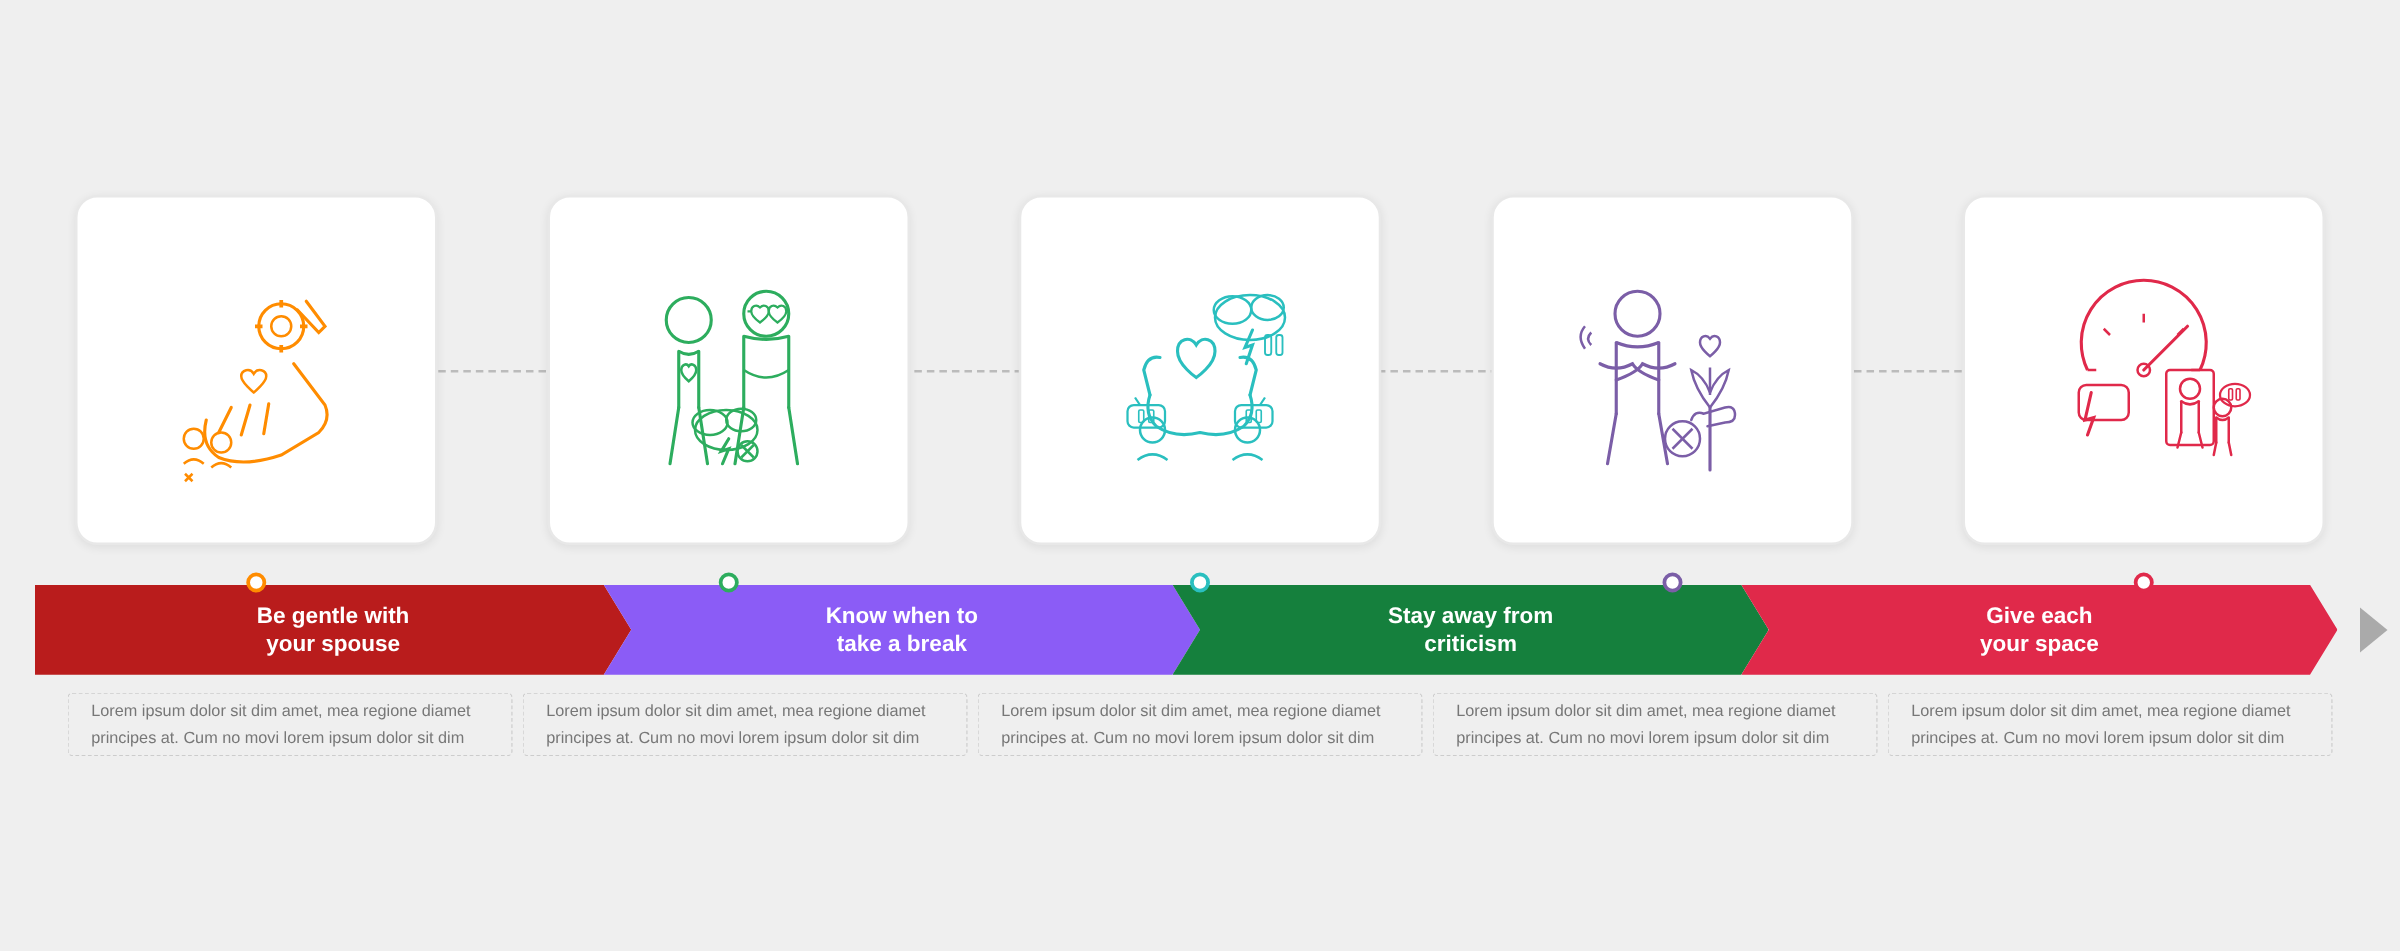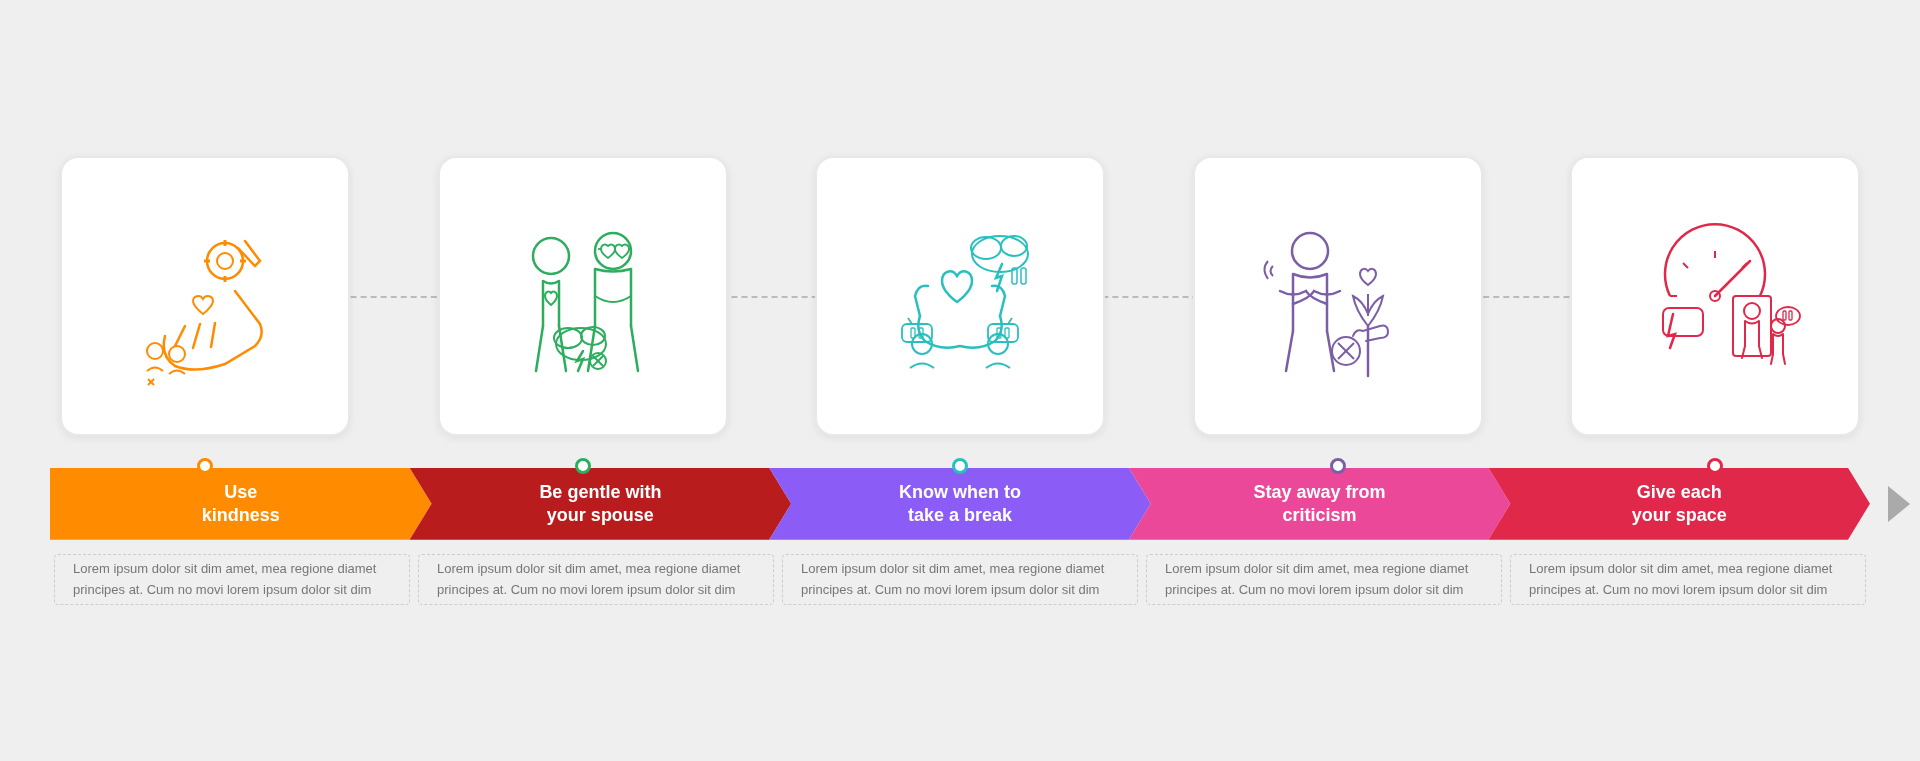--- a/index.html
+++ b/index.html
@@ -125,21 +125,21 @@
       text-align: center;
       line-height: 1.25;
       padding: 0 30px;
       position: relative;
       z-index: 1;
     }
 
     .arrow-1 { background: #FF8C00; }
     .arrow-2 { background: #b91c1c; }
     .arrow-3 { background: #8b5cf6; }
-    .arrow-4 { background: #ec4899; }
+    .arrow-4 { background: #15803d; }
     .arrow-5 { background: #E0294A; }
 
     
     .text-row {
       display: flex;
       width: 100%;
       margin-top: 14px;
     }
 
     .text-item {
@@ -356,26 +356,20 @@
           <rect x="168" y="115" width="3" height="9" rx="1" stroke="#E0294A" stroke-width="1.3" fill="none"></rect>
           <rect x="174" y="115" width="3" height="9" rx="1" stroke="#E0294A" stroke-width="1.3" fill="none"></rect>
         </svg>
         <div class="dot dot-5"></div>
       </div>
     </div>
   </div>
 
   <div class="arrow-row" style="position:relative;">
 
-    <div class="arrow-item">
-      <div class="arrow-shape arrow-1">
-        <span class="arrow-text" style="white-space:pre-line;">Use
-kindness</span>
-      </div>
-    </div>
     <div class="arrow-item" style="margin-left:-22px;">
       <div class="arrow-shape arrow-2">
         <span class="arrow-text" style="white-space:pre-line;">Be gentle with
 your spouse</span>
       </div>
     </div>
     <div class="arrow-item" style="margin-left:-22px;">
       <div class="arrow-shape arrow-3">
         <span class="arrow-text" style="white-space:pre-line;">Know when to
 take a break</span>

